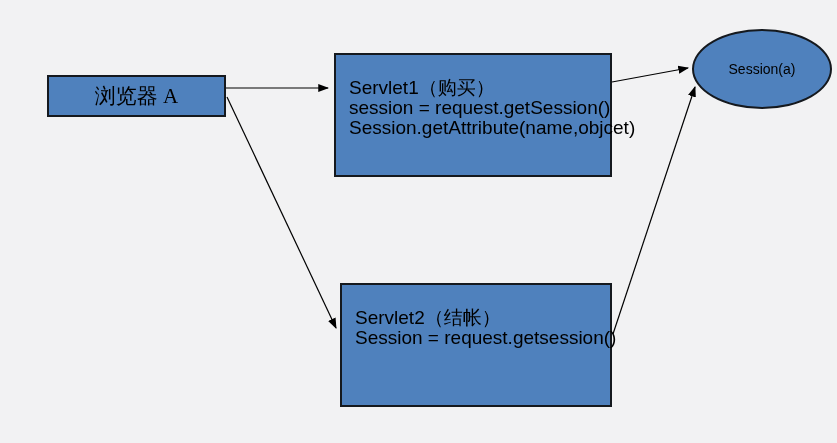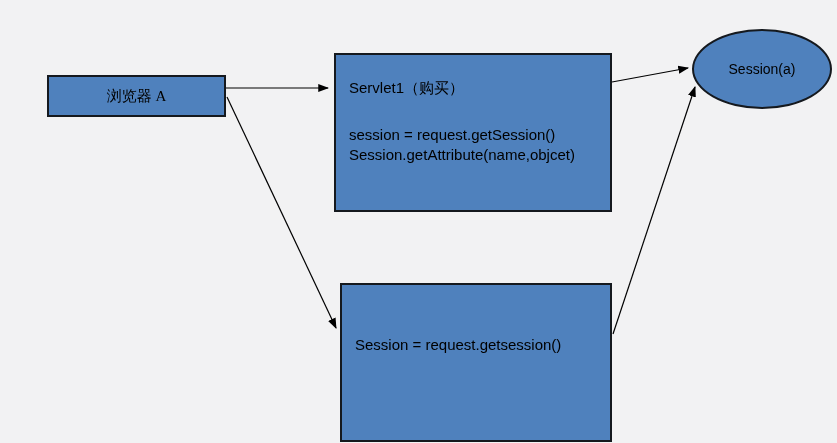--- a/index.html
+++ b/index.html
@@ -33,40 +33,39 @@
   }
   .browser-box {
     left: 47px;
     top: 75px;
     width: 179px;
     height: 42px;
     display: flex;
     align-items: center;
     justify-content: center;
     font-family: "Liberation Serif", "DejaVu Serif", serif;
-    font-size: 15px;
+    font-size: 21px;
   }
   .servlet-box {
     width: 278px;
-    height: 159px;
+    height: 124px;
     padding: 23px 10px 0 13px;
-    font-size: 15px;
+    font-size: 19px;
     line-height: 20px;
   }
   .servlet1-box {
     left: 334px;
     top: 53px;
   }
   .servlet2-box {
     left: 340px;
     top: 283px;
     width: 272px;
   }
   .code-block {
-    margin-top: 27px;
   }
   .code-line {
     white-space: nowrap;
   }
   .session-ellipse {
     left: 692px;
     top: 29px;
     width: 140px;
     height: 80px;
     border-radius: 50%;
@@ -102,20 +101,21 @@
 
   <div class="node servlet-box servlet1-box">
     <div>Servlet1（购买）</div>
     <div class="code-block">
       <div class="code-line">session = request.getSession()</div>
       <div class="code-line">Session.getAttribute(name,objcet)</div>
     </div>
   </div>
 
   <div class="node servlet-box servlet2-box">
+    <div>Servlet2（结帐）</div>
     <div class="code-block">
       <div class="code-line">Session = request.getsession()</div>
     </div>
   </div>
 
   <div class="node session-ellipse">
     <div>Session(a)</div>
   </div>
 
 </div>

